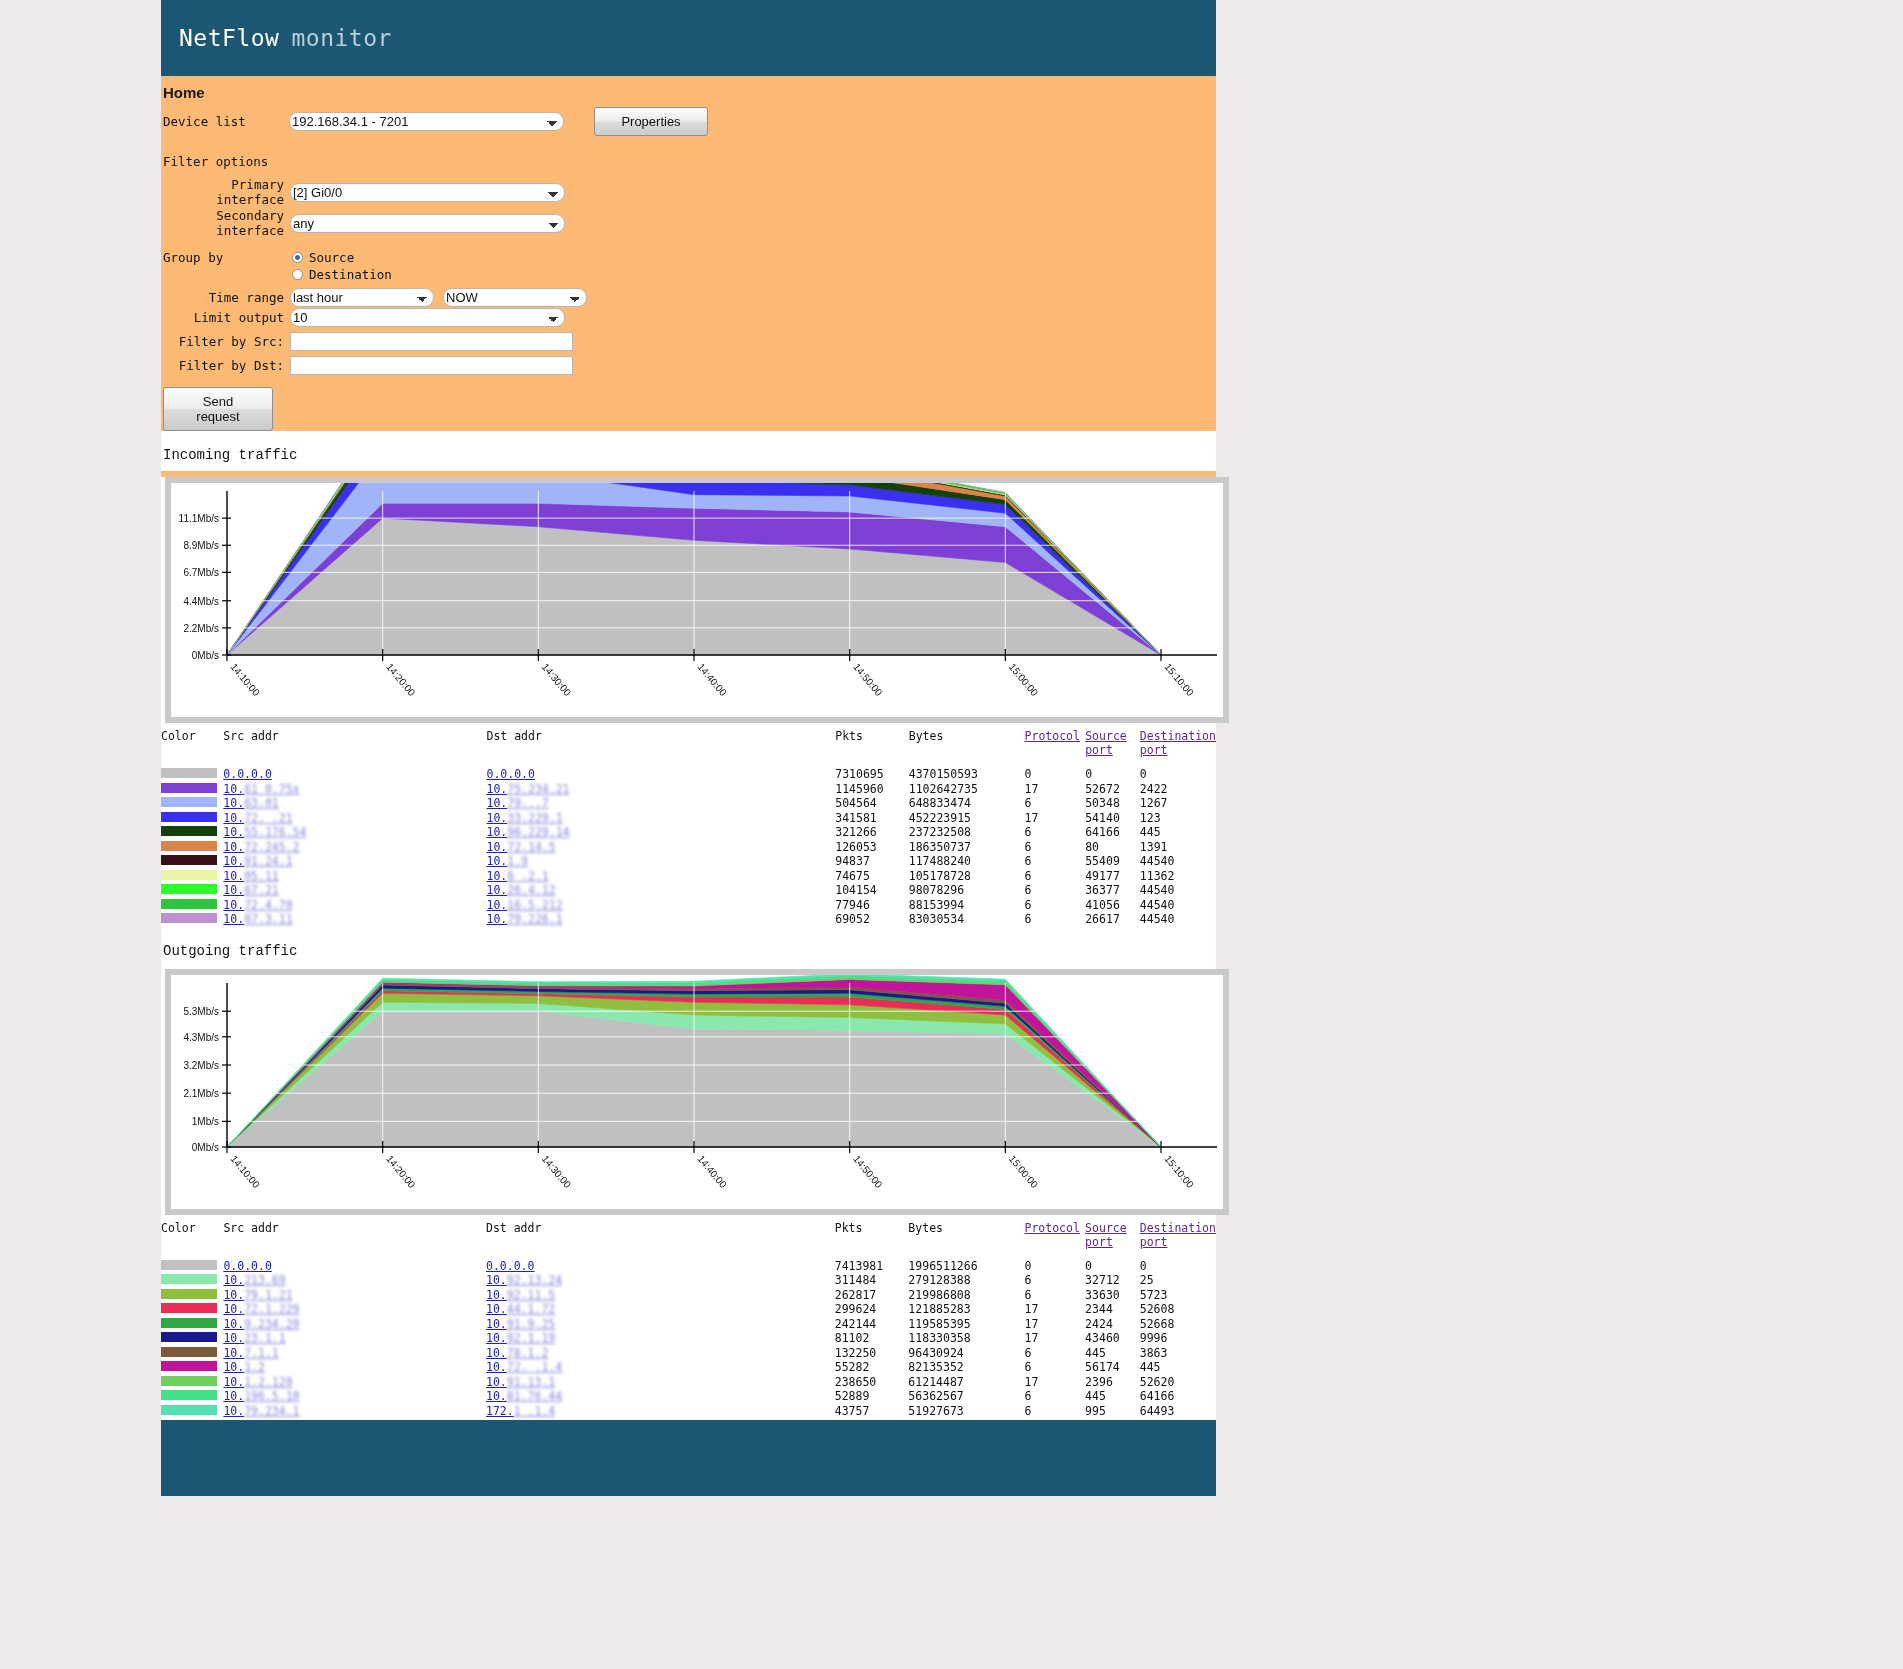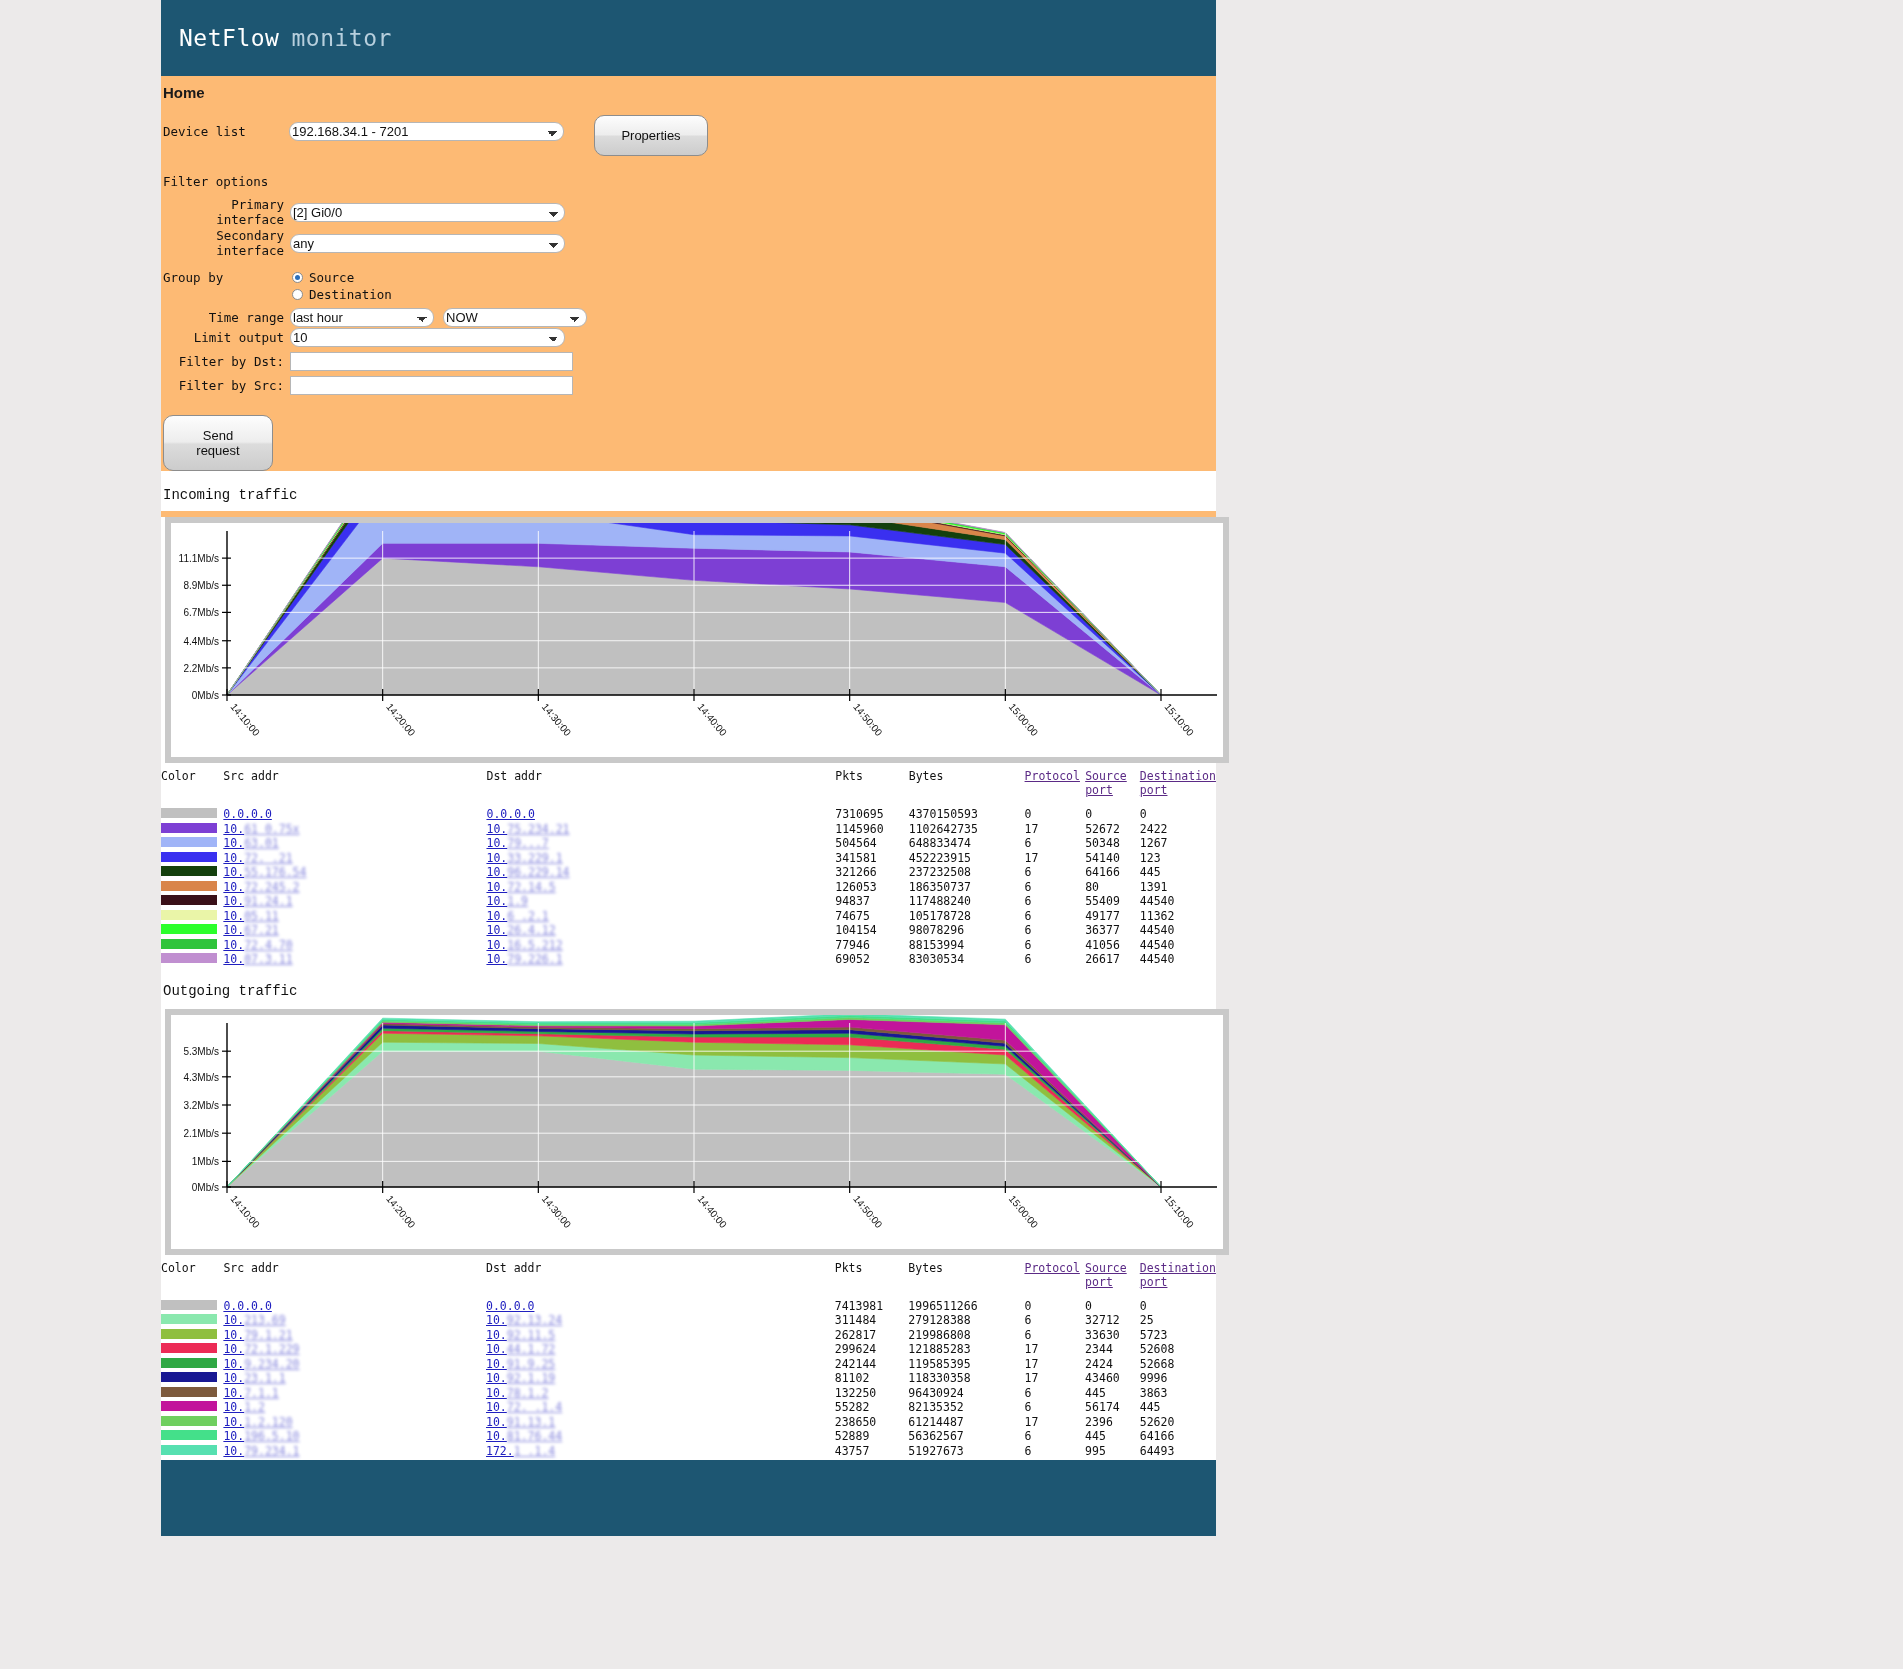--- a/index.html
+++ b/index.html
@@ -94,24 +94,23 @@
     background-repeat: no-repeat;
     padding-right: 20px;
     border-radius: 9px;
   }
   .btn {
     font-family: "Liberation Sans", sans-serif;
     font-size: 13px;
     color: #111;
     background: linear-gradient(180deg, #fdfdfd 0%, #ededed 48%, #dcdcdc 52%, #ccc 100%);
     border: 1px solid #8d8d8d;
-    border-radius: 10px;
-    padding: 12px 16px;
+    border-radius: 3px;
+    padding: 6px 16px;
     cursor: pointer;
-    margin-top: 8px;
   }
   .filter-title {
     padding: 14px 8px 8px 2px;
   }
   .frow {
     display: flex;
     align-items: center;
     margin-bottom: 1px;
   }
   .frow .flbl {
@@ -291,26 +290,26 @@
       </div>
 
       <div class="frow">
         <span class="mono flbl">Limit output</span>
         <select class="ui" style="width:275px;">
           <option>10</option>
         </select>
       </div>
 
       <div class="frow" style="margin-top:5px;">
+        <span class="mono flbl">Filter by Src:</span>
+        <input class="ui" type="text" style="width: 283px;" value="">
+      </div>
+
+      <div class="frow" style="margin-top:5px;">
         <span class="mono flbl">Filter by Dst:</span>
-        <input class="ui" type="text" style="width: 283px;" value="">
-      </div>
-
-      <div class="frow" style="margin-top:5px;">
-        <span class="mono flbl">Filter by Src:</span>
         <input class="ui" type="text" style="width: 283px;" value="">
       </div>
 
       <div class="send-wrap">
         <button class="btn" style="width:110px;">Send request</button>
       </div>
 
       <div class="sec-title">Incoming traffic</div>
     </div>
 

